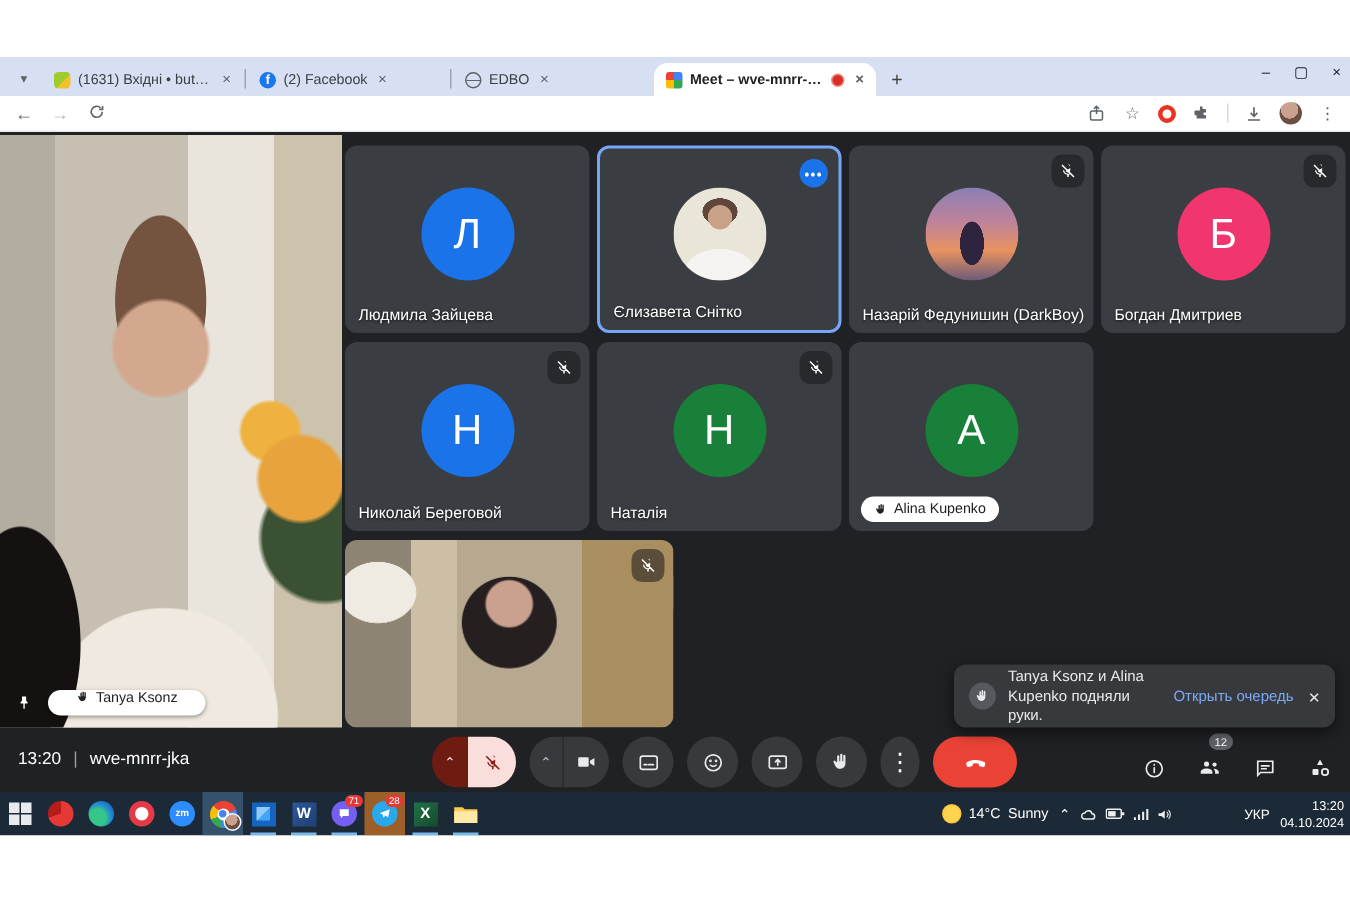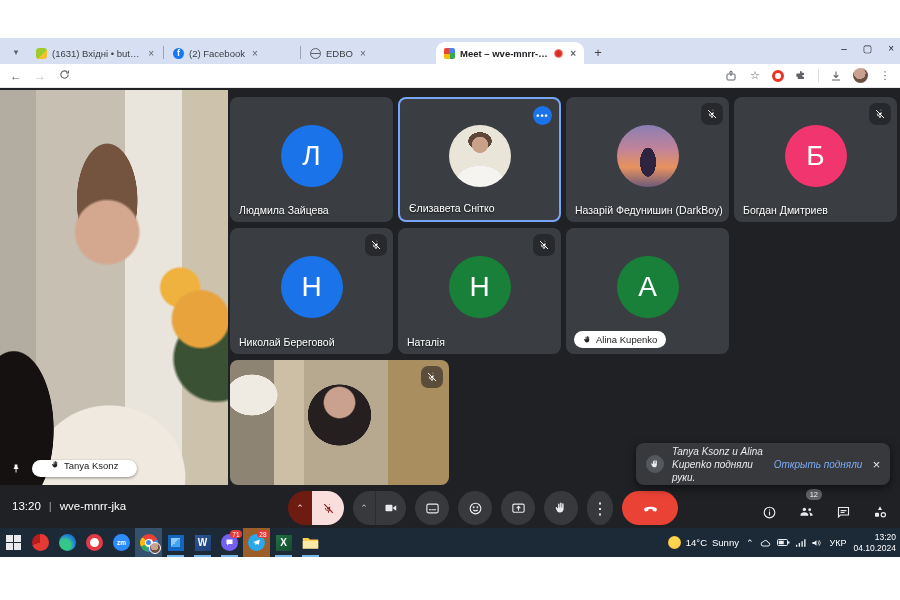--- a/index.html
+++ b/index.html
@@ -85,21 +85,21 @@
     radial-gradient(circle at 50% 34%,#caa08e 0 11%,rgba(0,0,0,0) 12%),
     radial-gradient(ellipse 26% 44% at 50% 44%,#261f1f 0 55%,rgba(0,0,0,0) 56%),
     radial-gradient(ellipse 20% 28% at 10% 28%,#efeae2 0 58%,rgba(0,0,0,0) 59%),
     linear-gradient(90deg,#8e8474 0 20%,#cdbfa5 20% 34%,#b7a98f 34% 72%,#a98e60 72% 100%);}
   .tname{position:absolute;left:9px;bottom:6px;font-size:10.5px;color:#fff;text-shadow:0 1px 2px rgba(0,0,0,.8);white-space:nowrap;max-width:92%;overflow:hidden;}
   .moff{position:absolute;right:6px;top:6px;width:22px;height:22px;border-radius:7px;background:rgba(25,26,28,.55);display:flex;align-items:center;justify-content:center;}
   .menu3{position:absolute;right:7px;top:7px;width:19px;height:19px;border-radius:50%;background:#1a73e8;color:#fff;display:flex;align-items:center;justify-content:center;font-size:9px;letter-spacing:1px;font-weight:bold;}
   .handpill{position:absolute;left:8px;bottom:6px;background:#fff;border-radius:10px;height:17px;display:flex;align-items:center;gap:4px;padding:0 9px;font-size:9.5px;color:#202124;}
 
   
-  .toast{position:absolute;right:10px;top:355px;width:254px;height:42px;background:#37393c;border-radius:8px;box-shadow:0 3px 10px rgba(0,0,0,.55);display:flex;align-items:center;gap:8px;padding:0 10px;box-sizing:border-box;z-index:6;font-style:italic;}
+  .toast{position:absolute;right:10px;top:355px;width:254px;height:42px;background:#37393c;border-radius:8px;box-shadow:0 3px 10px rgba(0,0,0,.55);display:flex;align-items:center;gap:8px;padding:0 10px;box-sizing:border-box;z-index:6;}
   .toast-hand{width:18px;height:18px;border-radius:50%;background:#55585c;display:flex;align-items:center;justify-content:center;flex:0 0 auto;}
   .toast-msg{font-size:10px;color:#e8eaed;line-height:1.3;width:128px;}
   .toast-action{font-size:10px;color:#7baaf7;white-space:nowrap;}
   .toast-x{color:#e8eaed;font-size:13px;margin-left:2px;}
 
   
   .mbar{position:absolute;left:0;bottom:0;width:100%;height:40px;color:#fff;}
   .mleft{position:absolute;left:12px;top:12px;display:flex;gap:8px;align-items:center;font-size:11.5px;}
   .msep{color:#9aa0a6;}
   .controls{position:absolute;left:288px;top:3px;display:flex;align-items:center;gap:9px;}
@@ -119,21 +119,21 @@
   .tb-apps{display:flex;align-items:center;height:100%;}
   .appslot{width:27px;height:29px;display:flex;align-items:center;justify-content:center;position:relative;}
   .appslot.active-blue{background:#35516b;}
   .appslot.active-orange{background:#9c5f2a;}
   .appslot.open::after{content:"";position:absolute;bottom:0;left:5px;right:5px;height:2px;background:#76b9ed;}
   .appbadge{position:absolute;top:2px;right:1px;background:#e53935;color:#fff;font-size:6.5px;border-radius:6px;padding:0.5px 2.5px;z-index:2;}
   .tray{position:absolute;right:4px;top:0;height:100%;display:flex;align-items:center;gap:7px;color:#fff;}
   .weather{display:flex;align-items:center;gap:5px;font-size:9.5px;}
   .sun{width:13px;height:13px;border-radius:50%;background:radial-gradient(circle at 50% 50%,#ffd54f 0 55%,#fb8c00 100%);}
   .trayglyphs{display:flex;align-items:center;gap:5px;opacity:.92;}
-  .lang{font-size:9px;}
+  .lang{font-size:9px;margin-left:40px;}
   .clockblk{font-size:8.5px;text-align:right;line-height:1.25;}
 
   .bottomwhite{position:absolute;left:0;top:557px;width:900px;height:43px;background:#fff;}
   .start-grid{display:grid;grid-template-columns:7px 7px;grid-template-rows:7px 7px;gap:1px;}
   .start-grid span{background:#e8eaed;}
   .circle-ic{border-radius:50%;}
 </style>
 </head>
 <body>
 
@@ -301,21 +301,21 @@
         </div>
     </div>
 
     <div class="toast">
       <span class="toast-hand">
         <svg width="10" height="10" viewBox="0 0 24 24" fill="#e8eaed">
             <path d="M7 11V5.5a1.25 1.25 0 0 1 2.5 0V11h1V3.8a1.25 1.25 0 0 1 2.5 0V11h1V5a1.25 1.25 0 0 1 2.5 0v8.5c0 3.8-2.5 6.3-6.2 6.3-2.7 0-4.4-1.3-5.5-3.6l-1.9-4c-.3-.7 0-1.4.7-1.7.6-.2 1.2 0 1.6.5l1.3 1.7z"></path>
           </svg>
       </span>
       <span class="toast-msg">Tanya Ksonz и Alina Kupenko подняли руки.</span>
-      <span class="toast-action">Открыть подняли</span>
+      <span class="toast-action">Открыть очередь</span>
       <span class="toast-x">×</span>
     </div>
 
     <div class="mbar">
       <div class="mleft">
         <span>13:20</span>
         <span class="msep">|</span>
         <span>wve-mnrr-jka</span>
       </div>
       <div class="controls">

